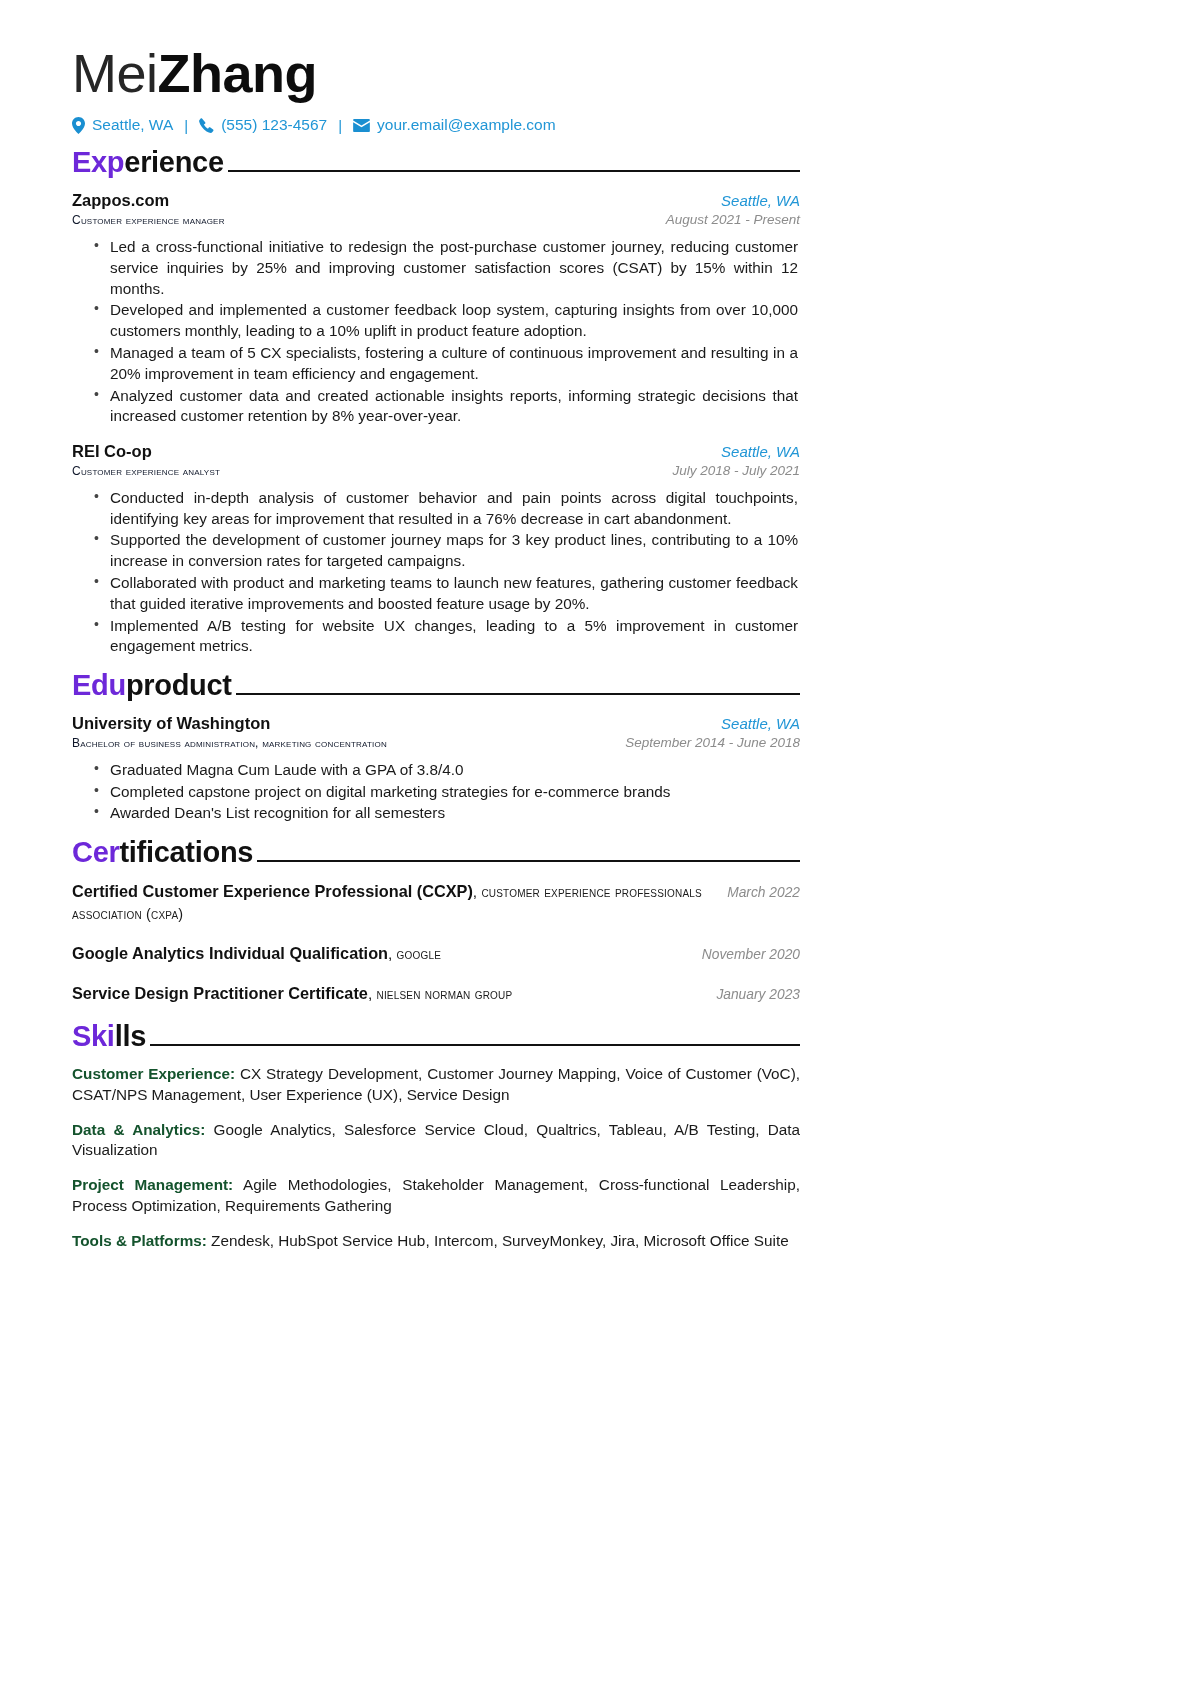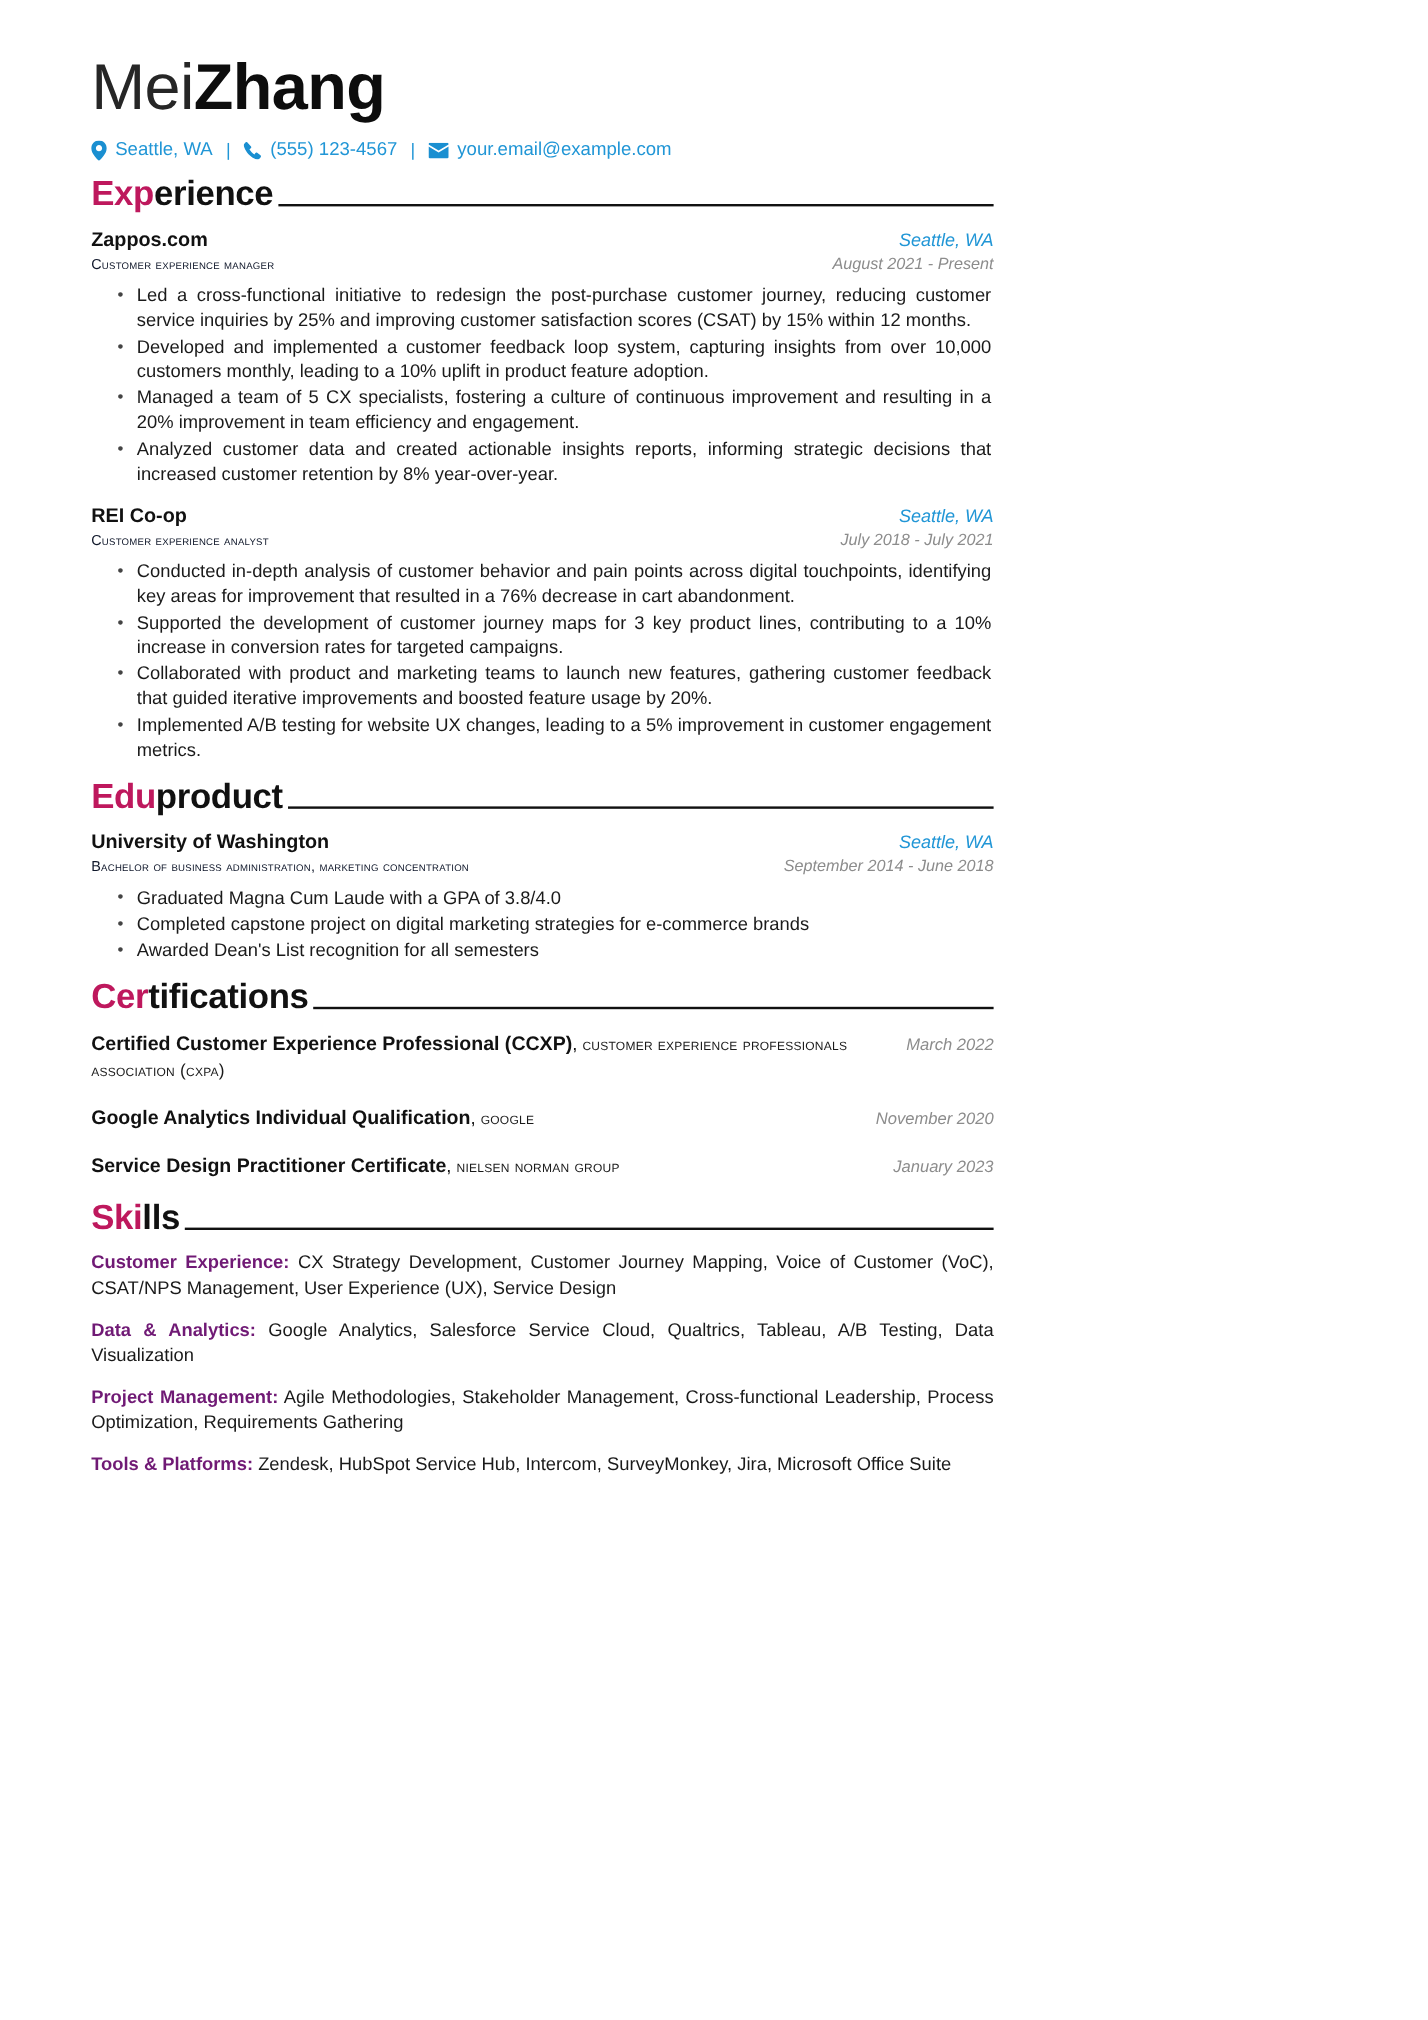--- a/index.html
+++ b/index.html
@@ -8,23 +8,22 @@
     width: 1190px;
     min-height: 1683px;
     background: #ffffff;
     font-family: "Liberation Sans", sans-serif;
     color: #1a1a1a;
     -webkit-font-smoothing: antialiased;
   }
   .page {
     width: 940px;
     min-height: 1683px;
-    padding: 44px 140px 60px 48px;
+    padding: 44px 140px 60px 72px;
     background: #ffffff;
-    margin-left: 28px;
   }
 
   
   .name {
     font-size: 54px;
     line-height: 1.08;
     letter-spacing: -0.5px;
     margin: 0 0 14px 0;
     white-space: nowrap;
   }
@@ -60,21 +59,21 @@
     margin-bottom: 13px;
   }
   .sec-title {
     font-size: 29px;
     font-weight: 700;
     line-height: 1;
     letter-spacing: -0.3px;
     white-space: nowrap;
     padding-right: 4px;
   }
-  .sec-title .hl { color: #be185d; }
+  .sec-title .hl { color: #6d28d9; }
   .sec-title .rest { color: #111111; }
   .sec-rule {
     flex: 1 1 auto;
     height: 0;
     border-bottom: 2px solid #111111;
     margin-bottom: 5px;
   }
 
   
   .entry { margin-bottom: 14px; }
@@ -172,21 +171,21 @@
   
   .skill-line {
     font-size: 15.3px;
     line-height: 1.37;
     color: #1a1a1a;
     margin-bottom: 14px;
     text-align: justify;
     hyphens: auto;
     -webkit-hyphens: auto;
   }
-  .skill-cat { font-weight: 700; color: #701a75; }
+  .skill-cat { font-weight: 700; color: #14532d; }
 </style>
 </head>
 <body>
 
 <div class="page">
 
   <div class="name">
     <span class="first">Mei</span><span class="last">Zhang</span>
   </div>
 

